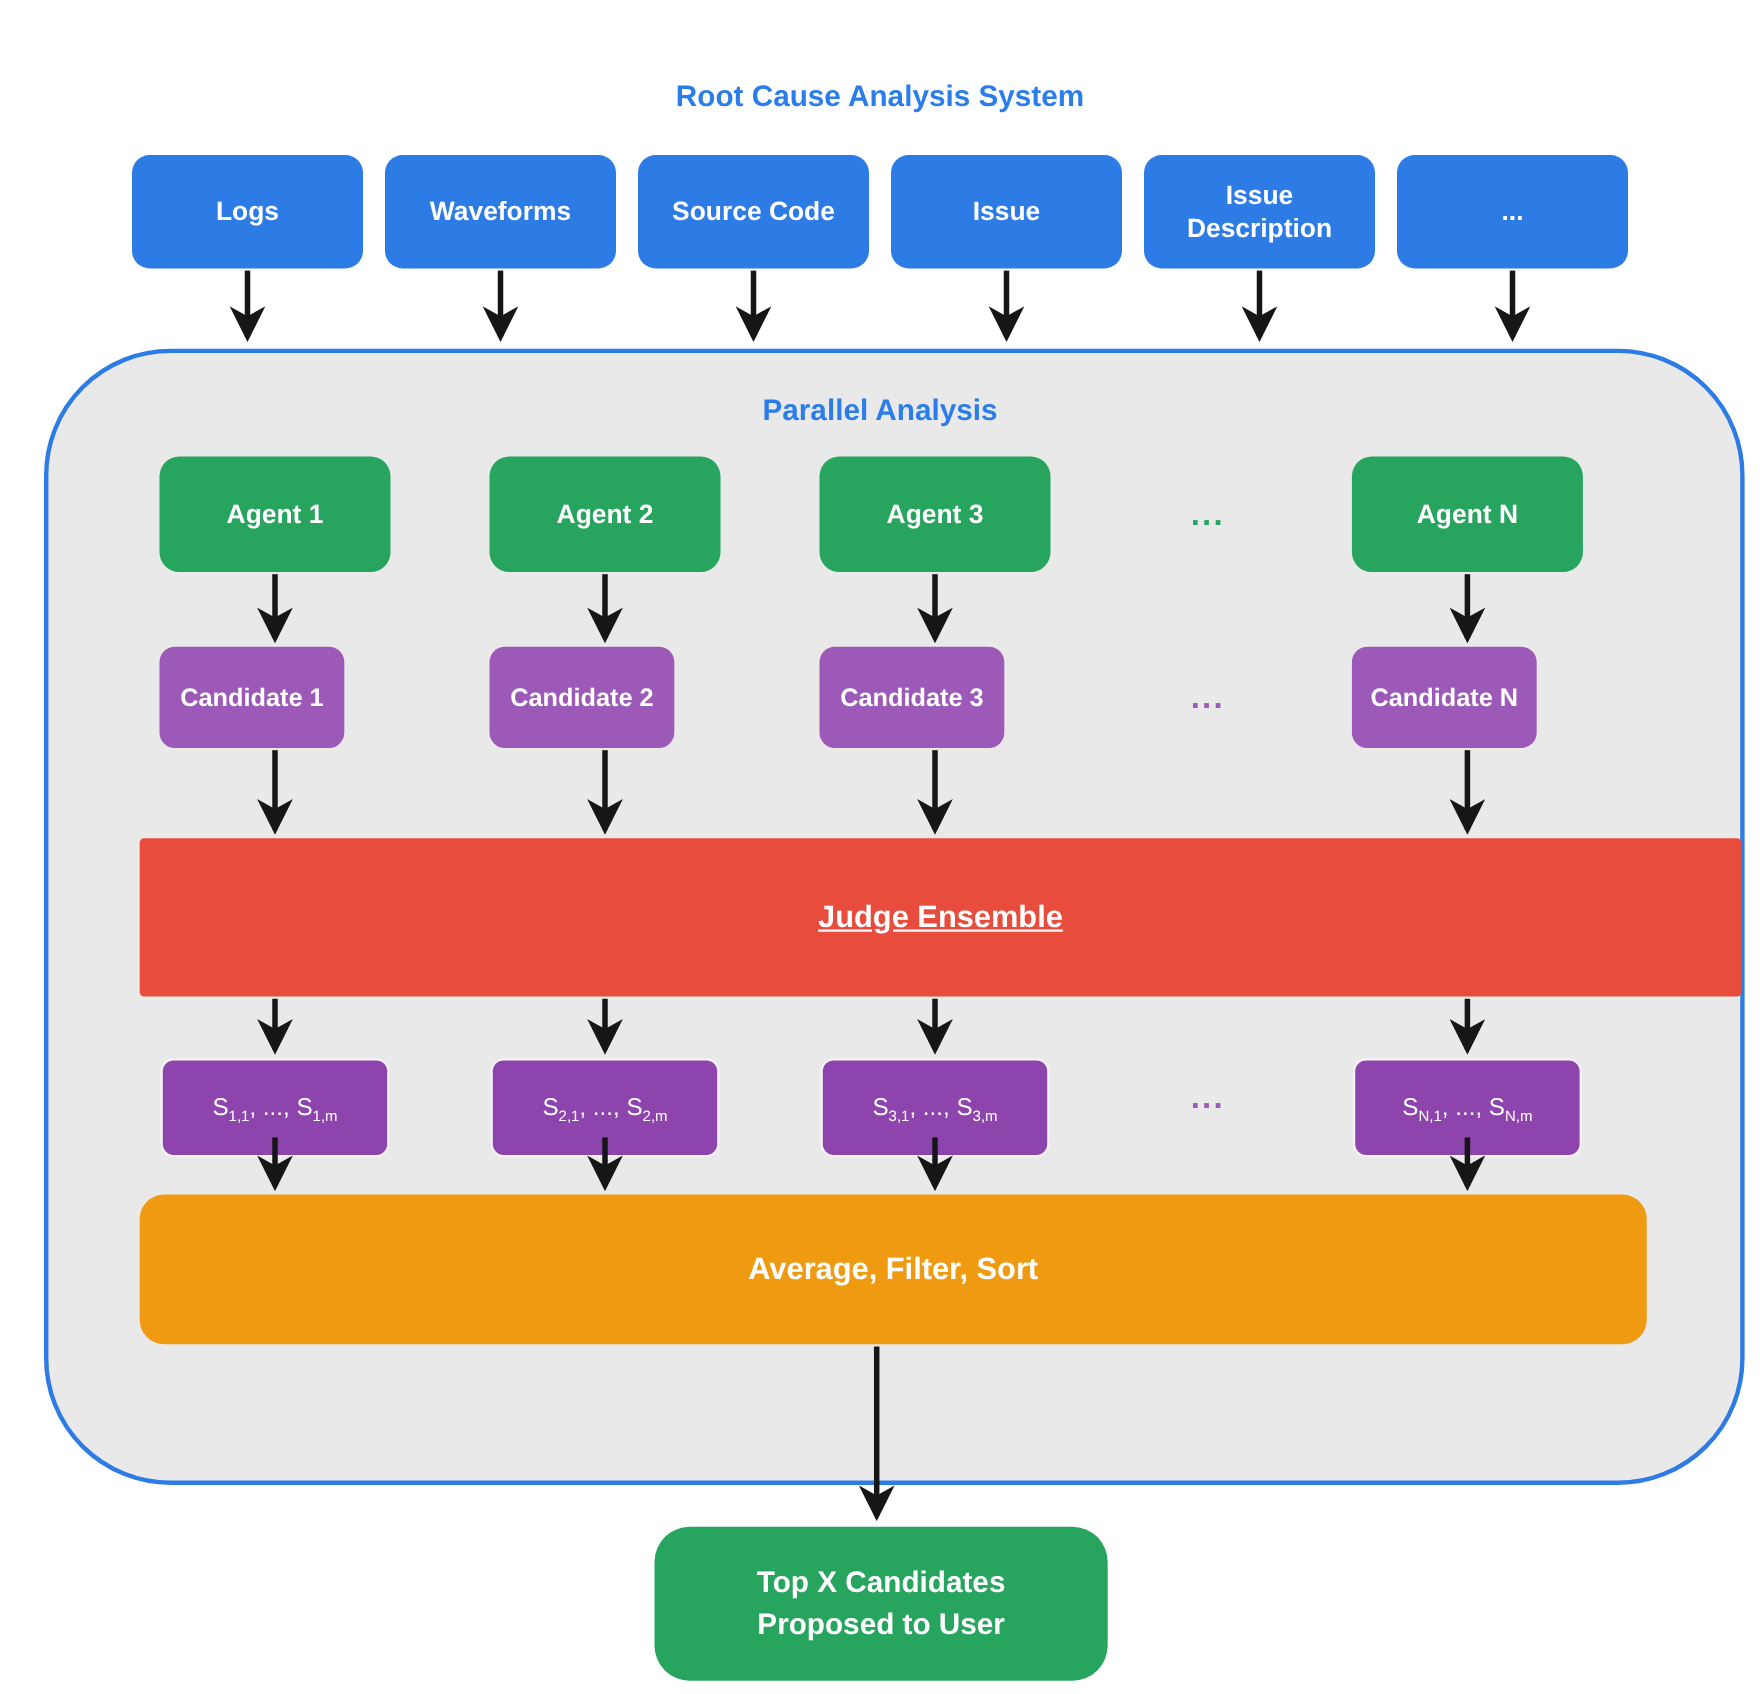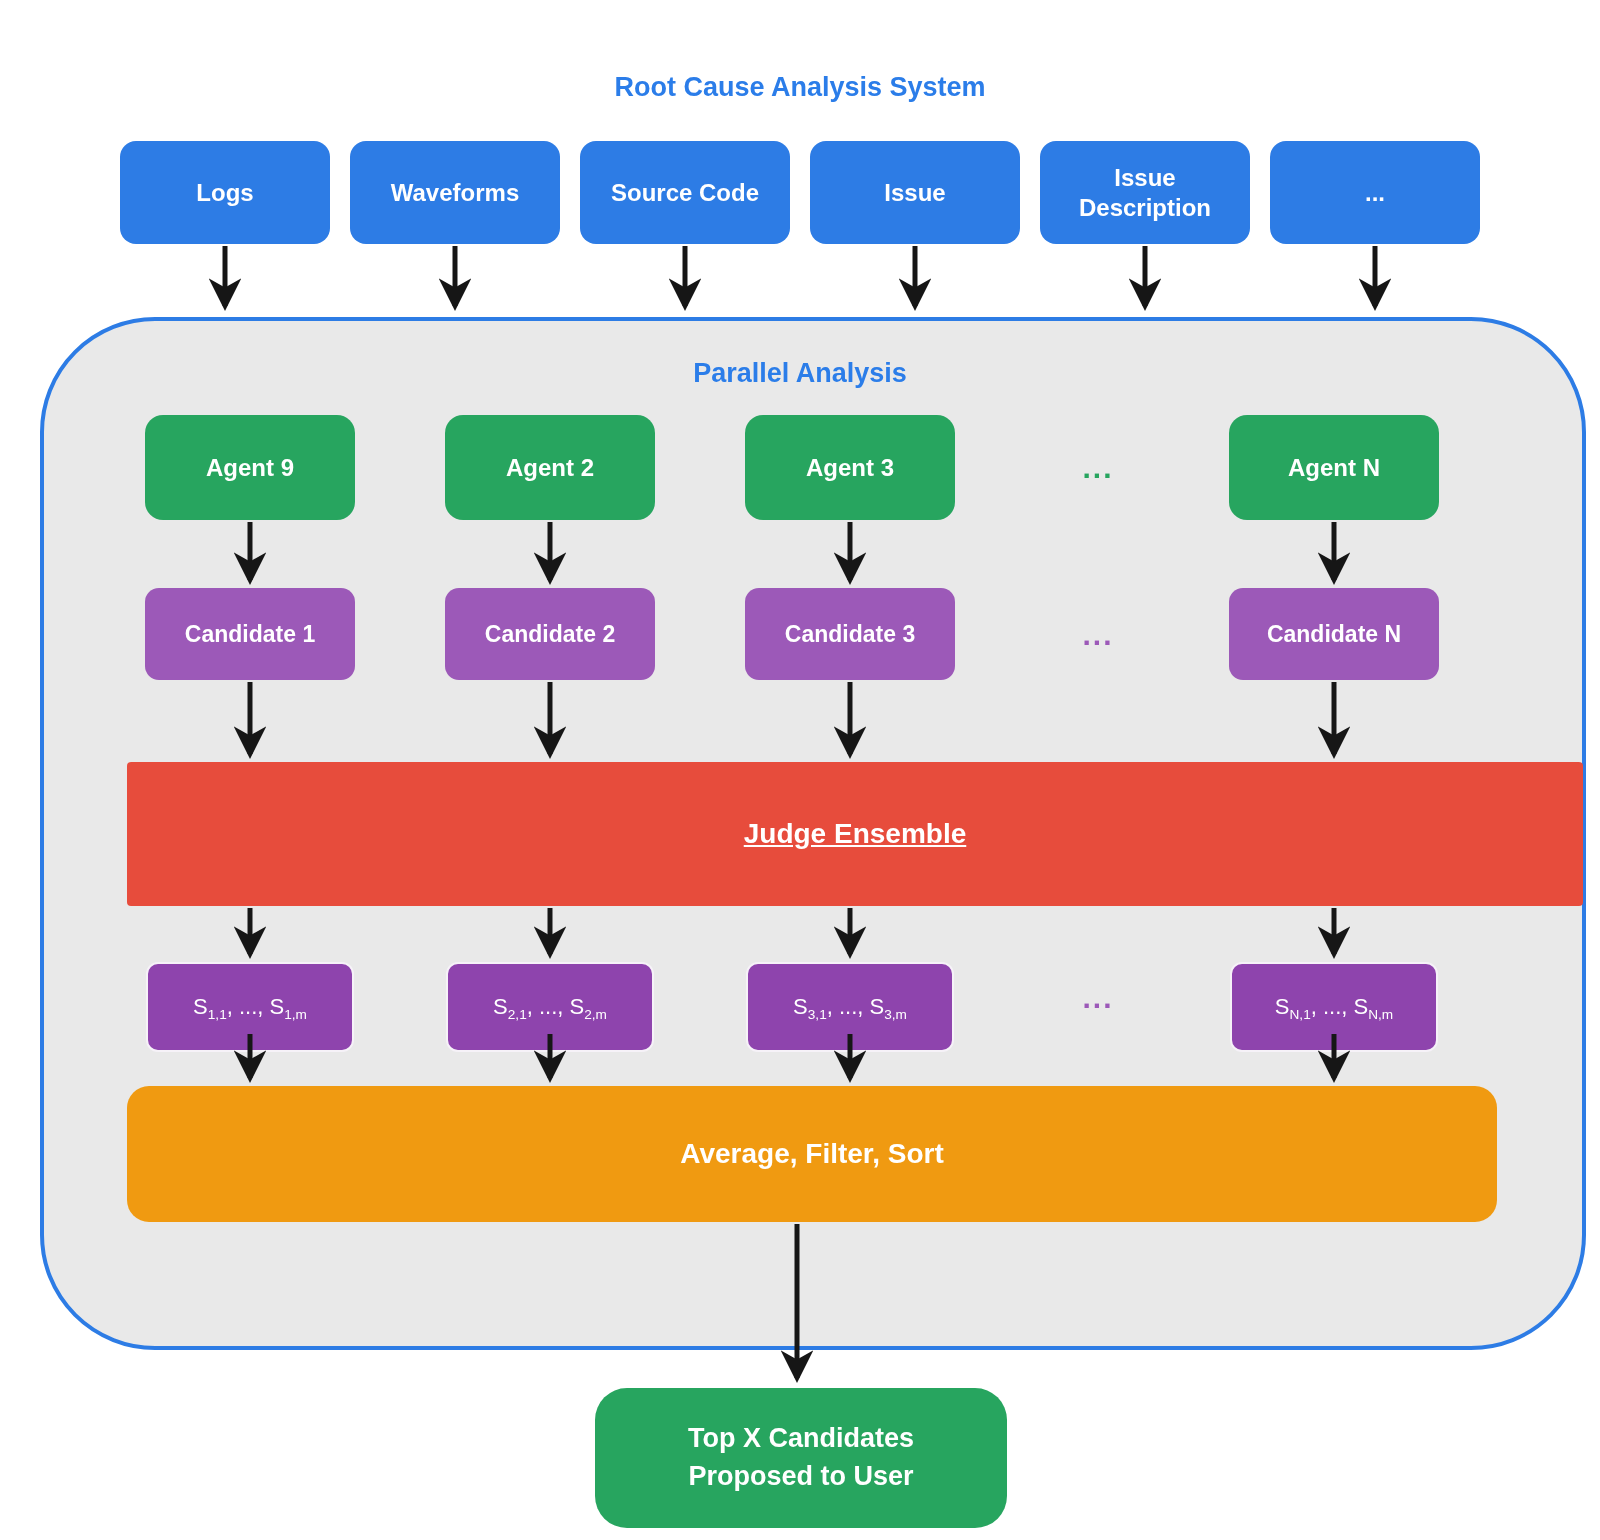--- a/index.html
+++ b/index.html
@@ -24,21 +24,21 @@
     background:#e9e9e9;border:4px solid #2d7ce5;border-radius:115px;box-sizing:border-box;
   }
   .parallel-label{
     position:absolute;left:0;top:358px;width:1600px;text-align:center;
     font-size:27px;font-weight:700;color:#2b7de9;
   }
   .agent-box{
     top:415px;width:210px;height:105px;border-radius:18px;background:#27a55f;font-size:24px;
   }
   .candidate-box{
-    top:588px;width:210px;height:92px;border-radius:14px;background:#9c59b8;font-size:23px;text-align:right;
+    top:588px;width:168px;height:92px;border-radius:14px;background:#9c59b8;font-size:23px;text-align:right;
   }
   .judge-bar{
     left:127px;top:762px;width:1456px;height:144px;border-radius:4px;
     background:#e74c3c;font-size:28px;text-decoration:underline;
   }
   .score-box{
     top:962px;width:208px;height:90px;border-radius:12px;background:#8e44ad;
     border:2px solid #f6f2f8;font-size:22px;font-weight:400;
   }
   .score-box sub{font-size:0.62em;line-height:0;}
@@ -69,21 +69,21 @@
   <div class="container-box"></div>
   <div class="parallel-label">Parallel Analysis</div>
 
   <div class="node input-box" style="left:120px">Logs</div>
   <div class="node input-box" style="left:350px">Waveforms</div>
   <div class="node input-box" style="left:580px">Source Code</div>
   <div class="node input-box" style="left:810px">Issue</div>
   <div class="node input-box" style="left:1040px">Issue Description</div>
   <div class="node input-box" style="left:1270px">...</div>
 
-  <div class="node agent-box" style="left:145px">Agent 9</div>
+  <div class="node agent-box" style="left:145px">Agent 1</div>
   <div class="node agent-box" style="left:445px">Agent 2</div>
   <div class="node agent-box" style="left:745px">Agent 3</div>
   <span class="ellipsis green" style="left:1098px;top:468px">...</span>
   <div class="node agent-box" style="left:1229px">Agent N</div>
 
   <div class="node candidate-box" style="left:145px">Candidate 1</div>
   <div class="node candidate-box" style="left:445px">Candidate 2</div>
   <div class="node candidate-box" style="left:745px">Candidate 3</div>
   <span class="ellipsis purple" style="left:1098px;top:635px">...</span>
   <div class="node candidate-box" style="left:1229px">Candidate N</div>

